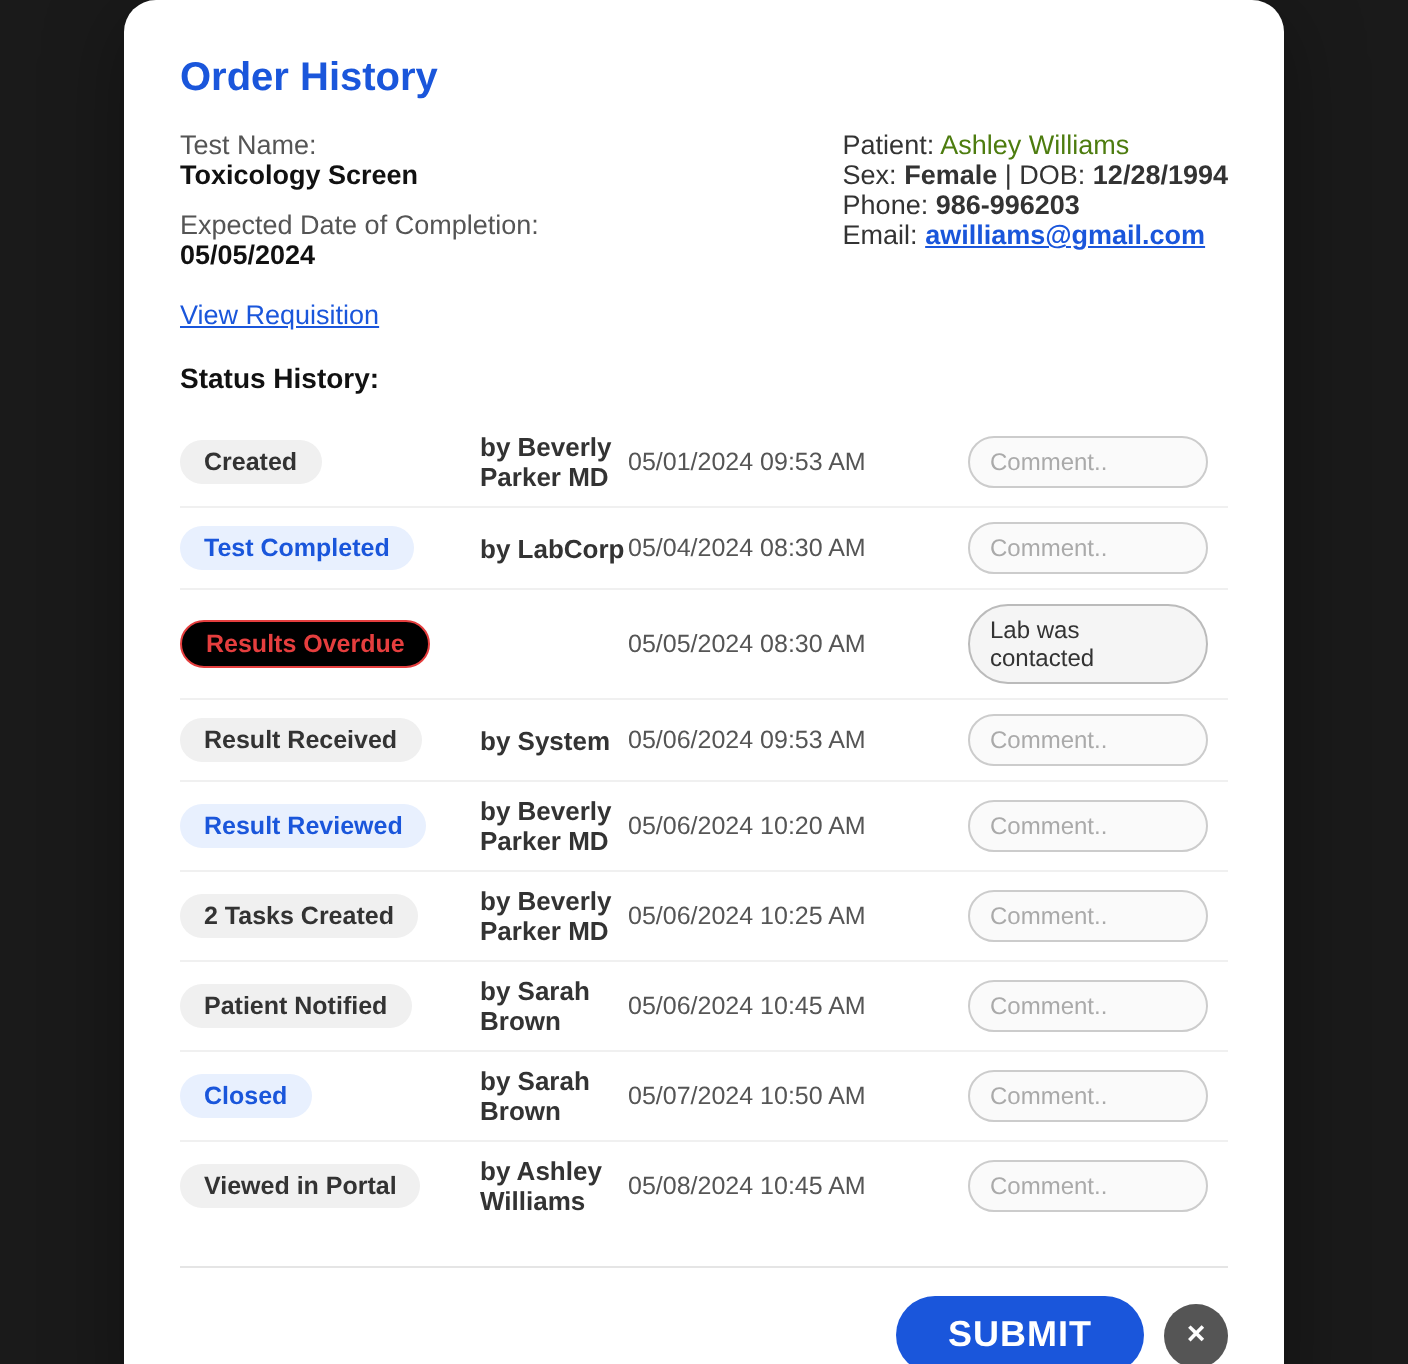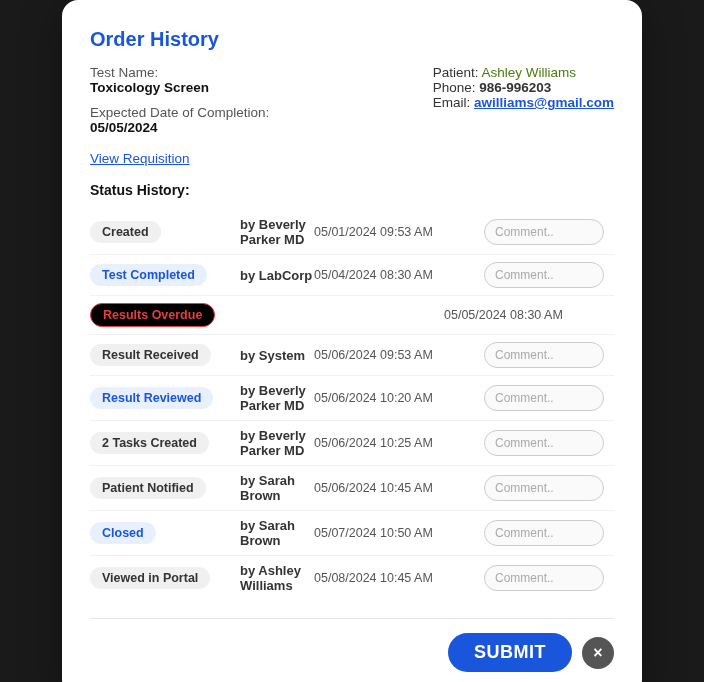--- a/index.html
+++ b/index.html
@@ -147,20 +147,27 @@
         <span class="label">Expected Date of Completion:</span>
       </div>
       <div class="value">05/05/2024</div>
     </div>
     <div class="info-right">
       <div>
         <span>Patient:</span>
         <span class="patient-name bold">Ashley Williams</span>
       </div>
       <div>
+        <span>Sex:</span>
+        <span class="bold">Female</span>
+        <span> | </span>
+        <span>DOB:</span>
+        <span class="bold">12/28/1994</span>
+      </div>
+      <div>
         <span>Phone:</span>
         <span class="bold">986-996203</span>
       </div>
       <div>
         <span>Email:</span>
         <a class="bold" href="#">awilliams@gmail.com</a>
       </div>
     </div>
   </div>
 
@@ -178,20 +185,23 @@
       <div class="status-row">
         <div class="badge-cell"><span class="badge badge-blue">Test Completed</span></div>
         <div class="by-cell">by LabCorp</div>
         <div class="date-cell">05/04/2024 08:30 AM</div>
         <div class="comment-cell"><input type="text" class="comment-input" placeholder="Comment.." style=""></div>
       </div>
       <div class="status-row">
         <div class="badge-cell"><span class="badge badge-red">Results Overdue</span></div>
         <div class="by-cell"></div>
         <div class="date-cell">05/05/2024 08:30 AM</div>
+        <div class="comment-cell">
+          <div class="comment-filled">Lab was contacted</div>
+        </div>
       </div>
       <div class="status-row">
         <div class="badge-cell"><span class="badge badge-default">Result Received</span></div>
         <div class="by-cell">by System</div>
         <div class="date-cell">05/06/2024 09:53 AM</div>
         <div class="comment-cell"><input type="text" class="comment-input" placeholder="Comment.." style=""></div>
       </div>
       <div class="status-row">
         <div class="badge-cell"><span class="badge badge-blue">Result Reviewed</span></div>
         <div class="by-cell">by Beverly Parker MD</div>

